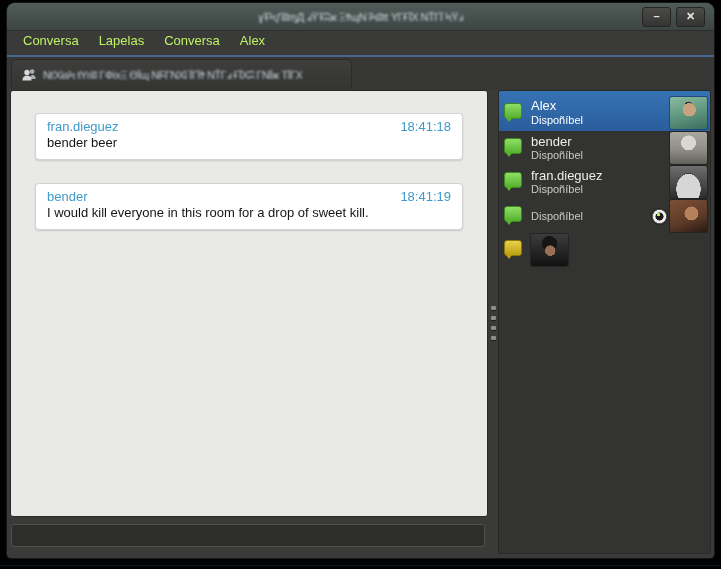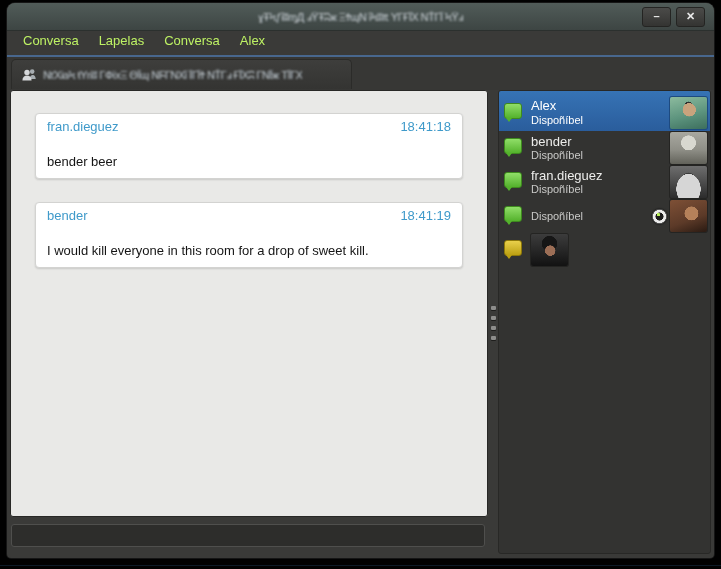--- a/index.html
+++ b/index.html
@@ -68,21 +68,21 @@
     border:1px solid #282826; border-radius:3px;
     padding:22px 24px 0 24px; overflow:hidden;
   }
   .msg-card {
     background:#ffffff; border:1px solid #d3d3d1; border-radius:4px;
     padding:5px 11px 7px 11px; margin-bottom:23px;
     box-shadow:0 1px 2px rgba(0,0,0,0.14);
   }
   .msg-head { display:flex; justify-content:space-between; align-items:baseline; }
   .msg-author, .msg-time { color:#3f9aca; font-size:13px; }
-  .msg-text { color:#151515; font-size:13px; line-height:1.3; margin-top:20px; max-width:352px; }
+  .msg-text { color:#151515; font-size:13px; line-height:1.3; margin-top:1px; max-width:352px; }
   .input-row { flex:0 0 30px; padding-top:7px; }
   .chat-input {
     box-sizing:border-box; width:474px; height:23px; margin-left:1px;
     background:#2d2d2b; border:1px solid #4f4f4d; border-radius:3px;
     color:#ddd; font-size:12px; padding:0 6px; outline:none;
   }
   
   .splitter { width:10px; flex:0 0 10px; position:relative; }
   .grip { position:absolute; left:3px; top:216px; display:flex; flex-direction:column; gap:6px; }
   .grip-dot { width:5px; height:4px; border-radius:1px; background:#8d8d8b; box-shadow:0 1px 0 #1e1e1c; }

